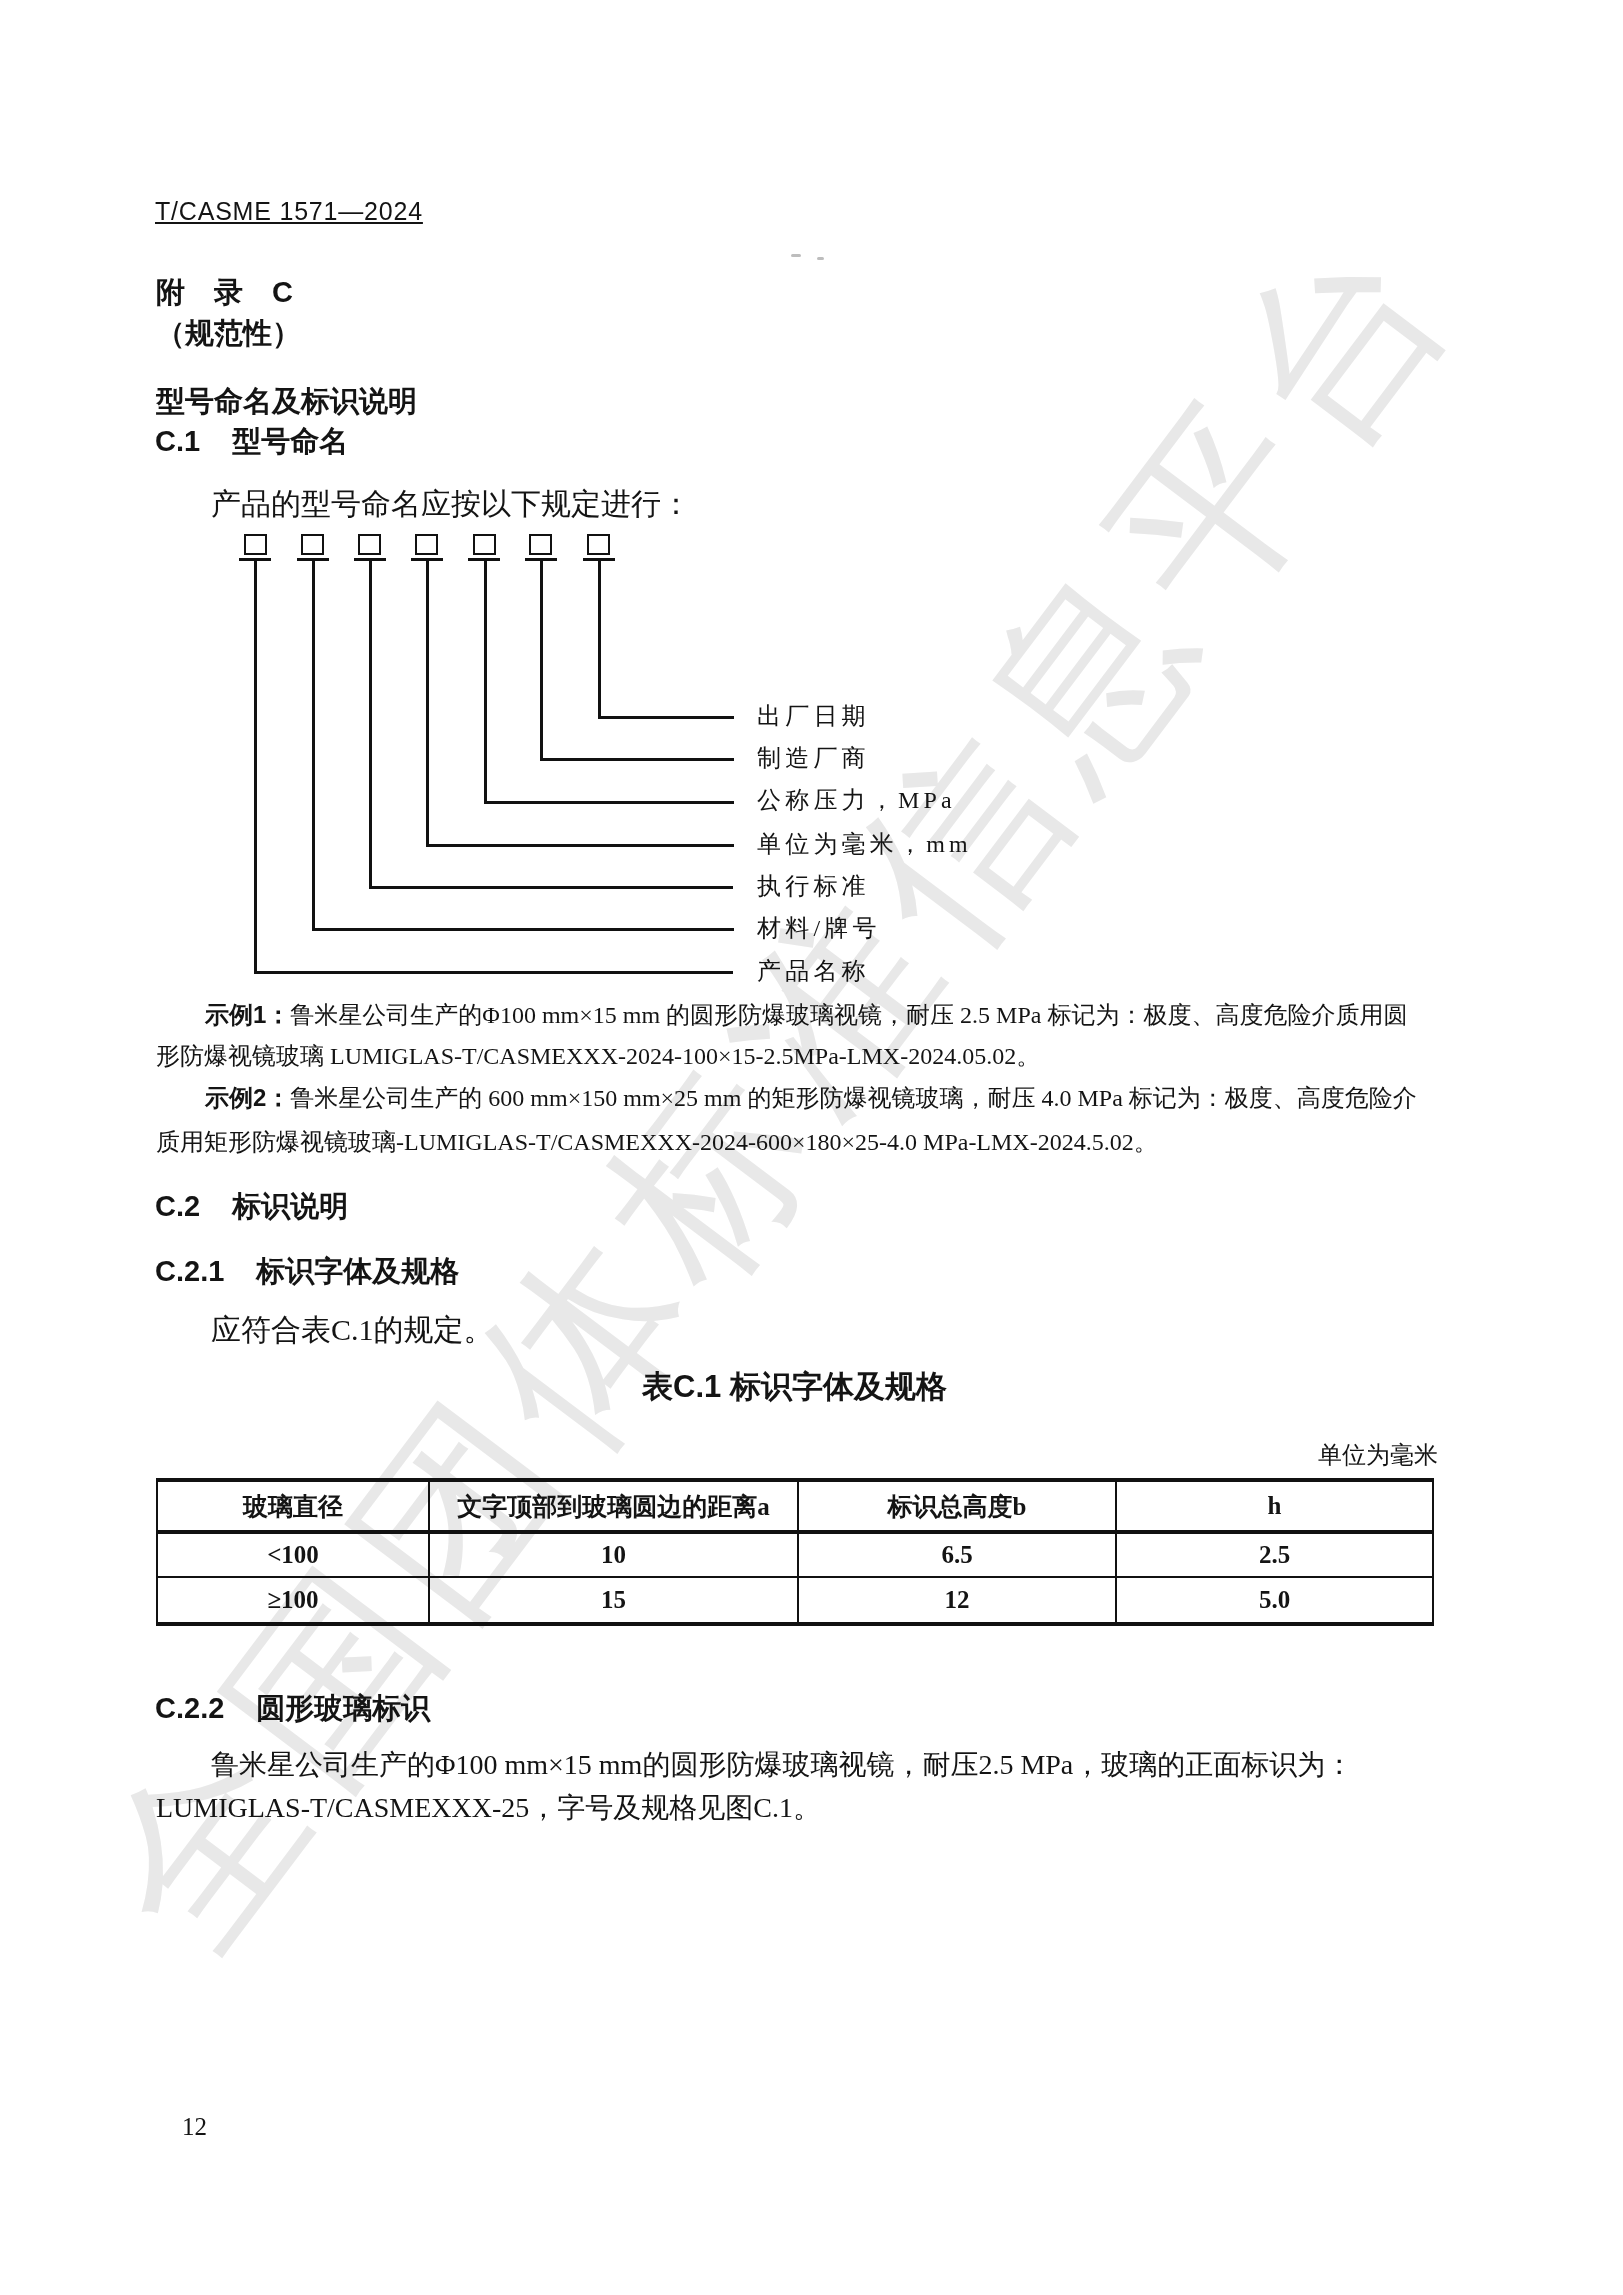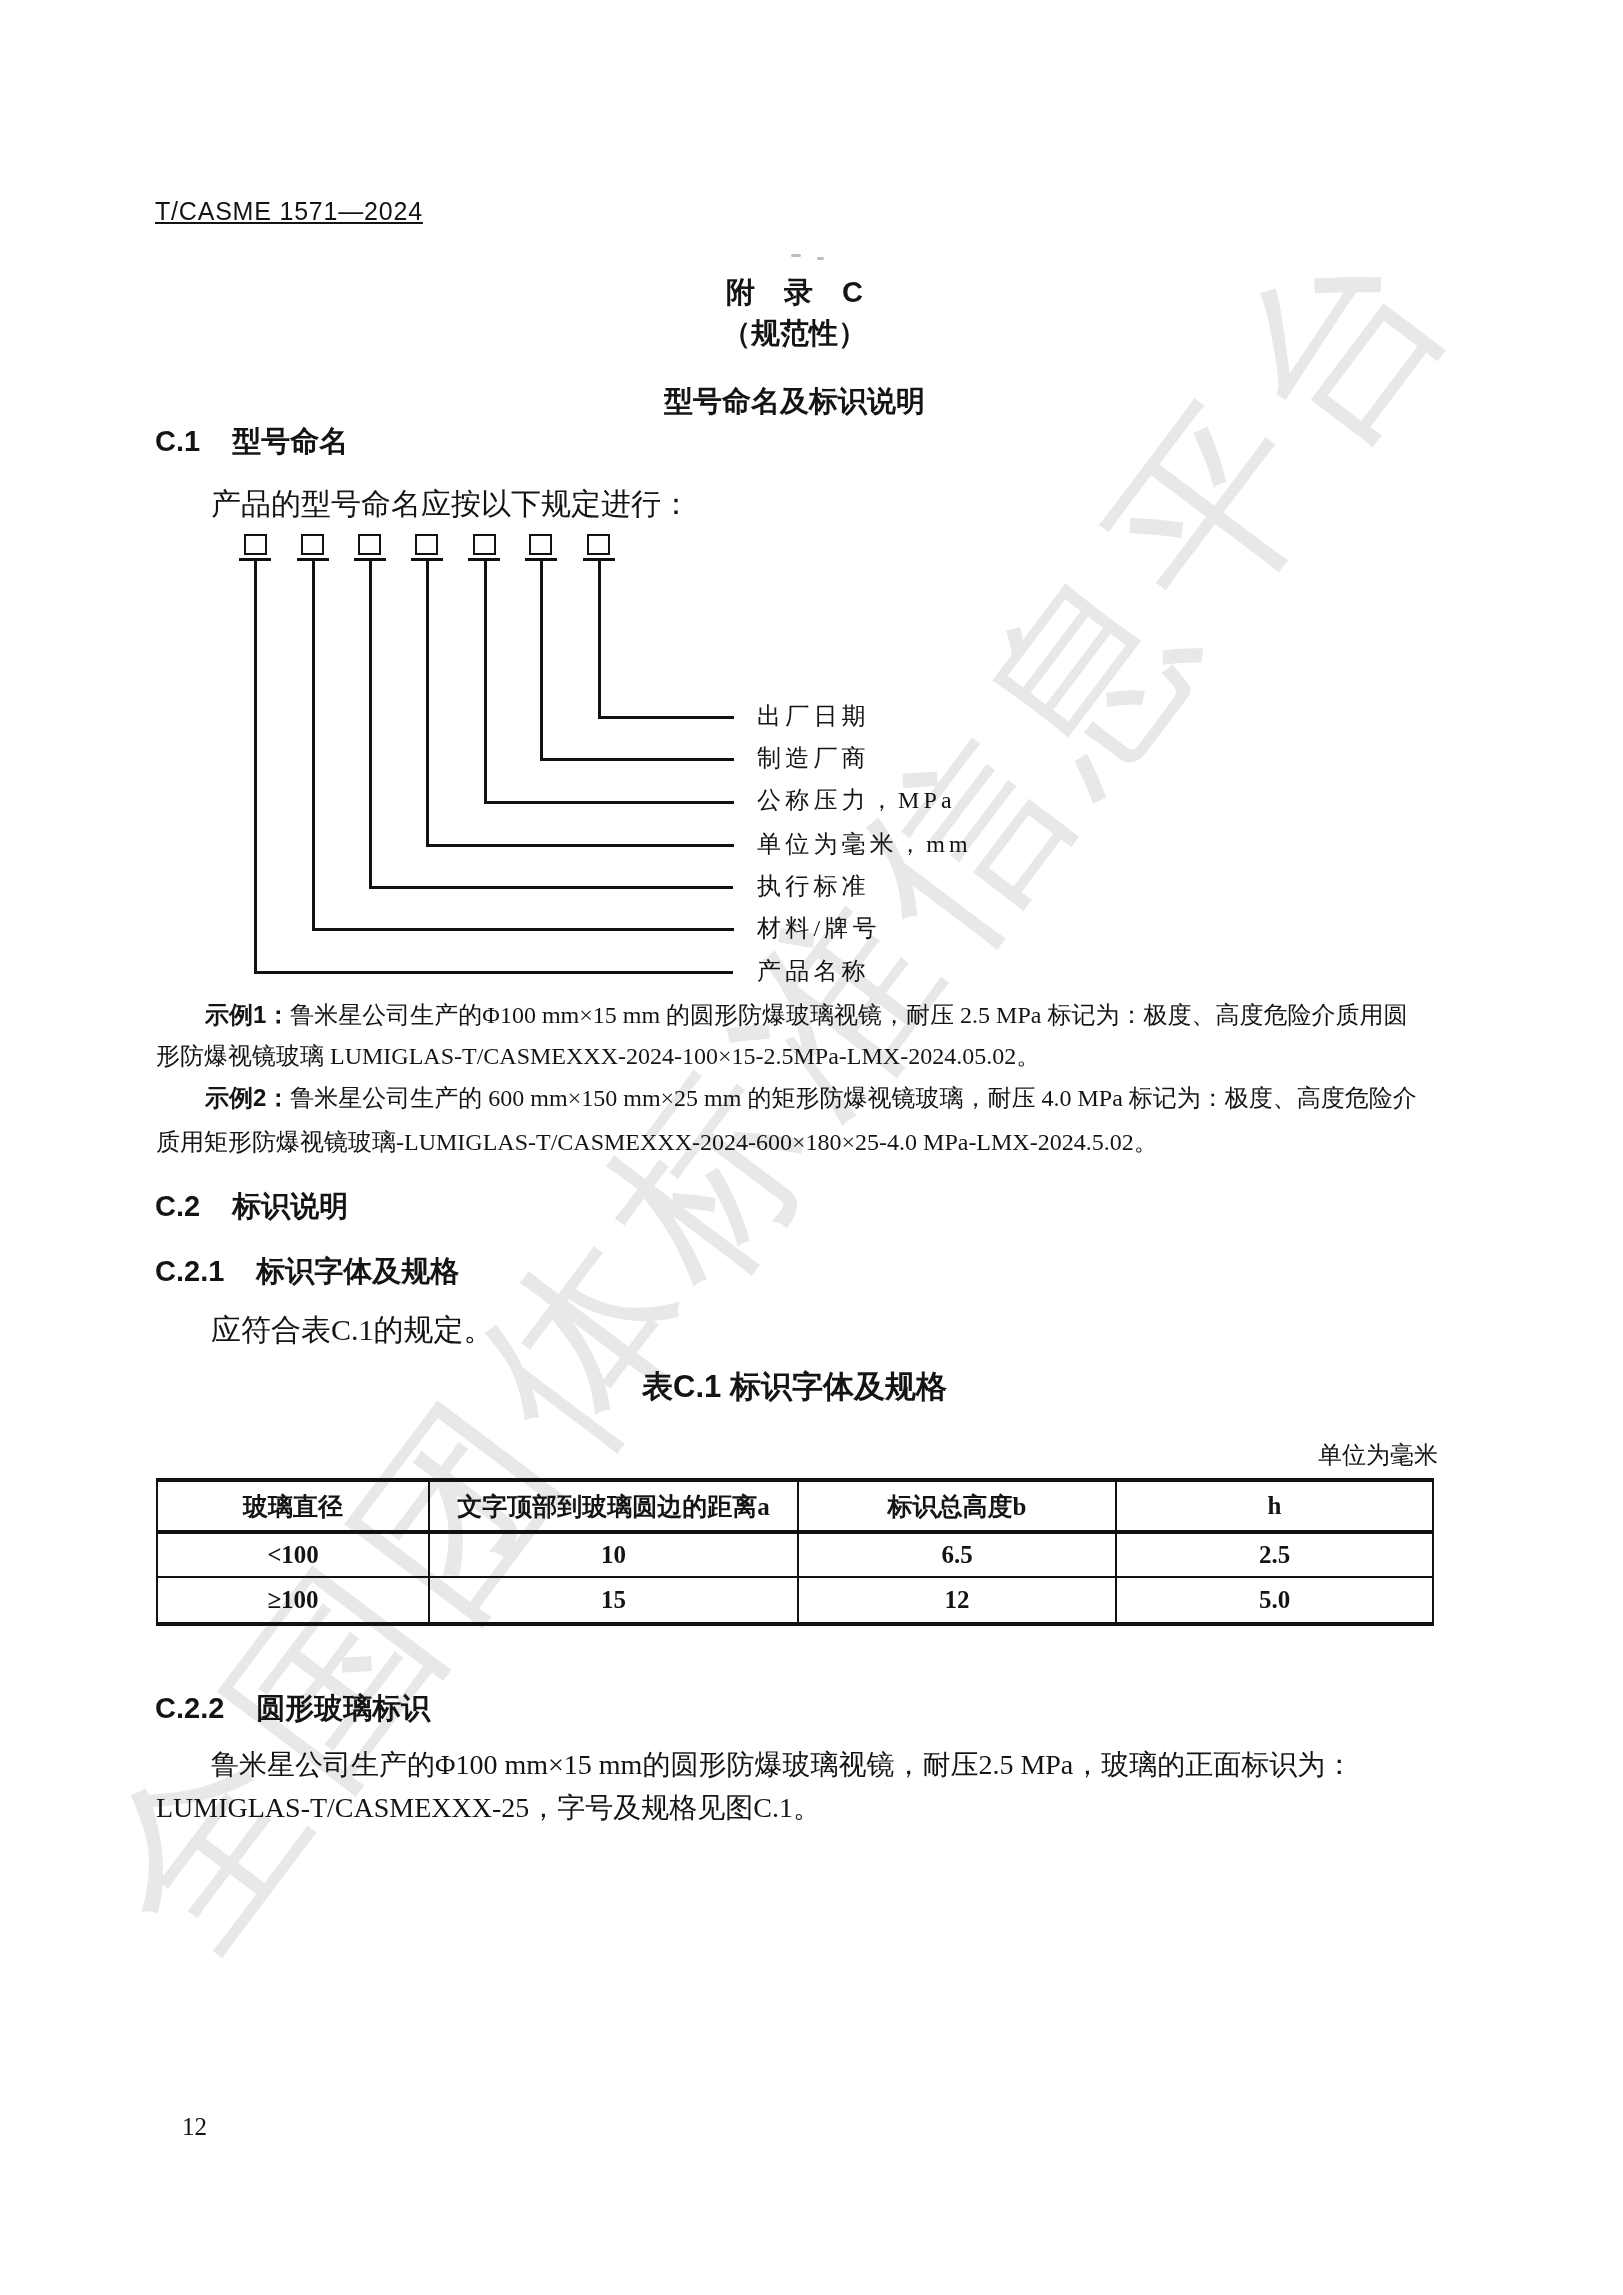--- a/index.html
+++ b/index.html
@@ -14,21 +14,21 @@
   .watermark{
     position:absolute;left:-254px;top:977px;width:2029px;height:271px;
     line-height:271px;text-align:center;
     transform:rotate(-53deg);transform-origin:50% 50%;
     font-size:194px;letter-spacing:15px;white-space:nowrap;
     color:#e8e8e8;font-family:"Liberation Serif", serif;z-index:0;
     user-select:none;
   }
   .doc-number{left:155px;top:197px;font-size:25px;letter-spacing:0.8px;
     font-family:"Liberation Sans", sans-serif;font-weight:500;text-decoration:underline;}
-  .t-line{left:156px;width:1277px;text-align:center;font-weight:bold;
+  .t-line{left:156px;width:1277px;text-align:left;font-weight:bold;
     font-family:"Liberation Sans", sans-serif;font-size:29px;line-height:37px;}
   .heading{font-family:"Liberation Sans", sans-serif;font-weight:bold;
     font-size:29px;line-height:34px;white-space:nowrap;}
   .heading .hnum{display:inline-block;margin-right:32px;}
   .body-text{font-size:30px;line-height:36px;white-space:nowrap;}
   .example{font-size:24px;line-height:32px;white-space:nowrap;}
   .ex-label{font-family:"Liberation Sans", sans-serif;font-weight:bold;}
   .dlabel{left:757px;font-size:24px;line-height:30px;letter-spacing:4.2px;white-space:nowrap;}
   .dbox{width:18.6px;height:17px;border:2.5px solid #111;background:#fff;}
   .dunder{height:2.5px;background:#111;}

